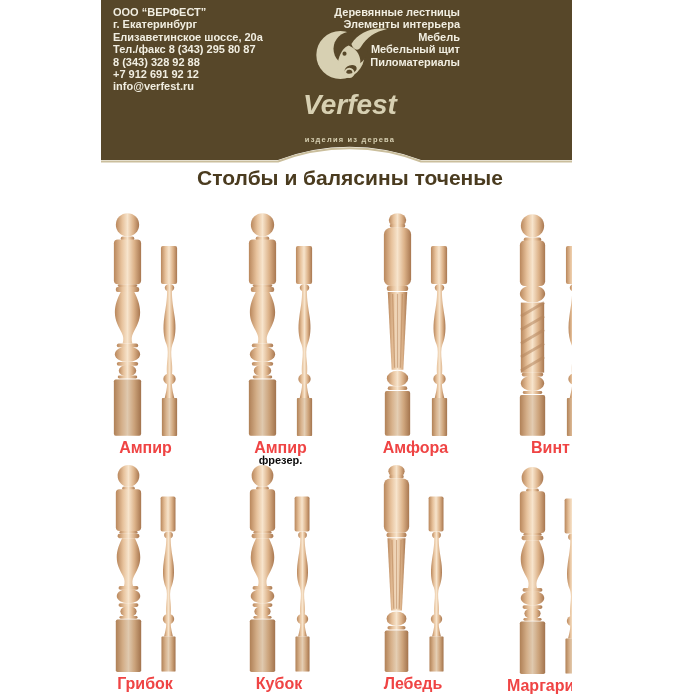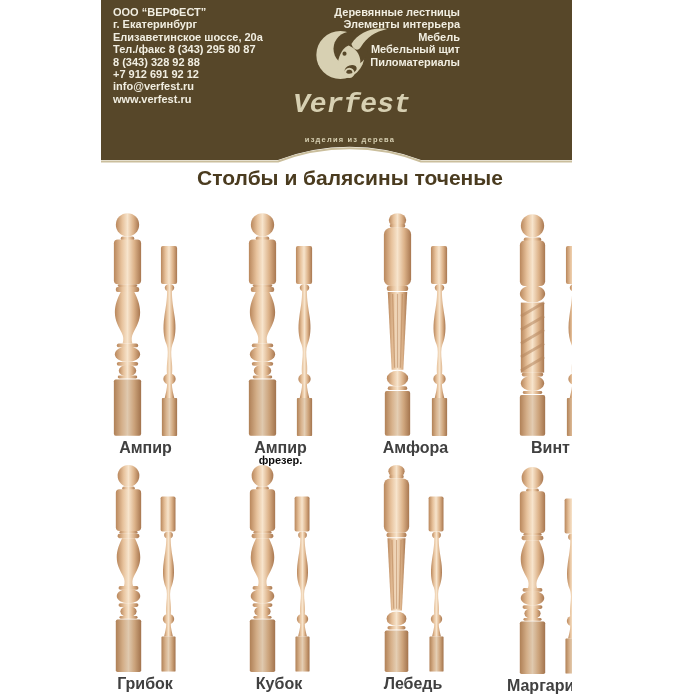--- a/index.html
+++ b/index.html
@@ -9,37 +9,37 @@
   
   .band-wrap{position:absolute;left:101px;top:0;width:497px;height:170px;}
   .band-svg{position:absolute;left:0;top:0;}
 
   .contact{position:absolute;left:113px;top:6px;width:230px;
            font-size:11px;font-weight:bold;line-height:12.4px;color:#f1eee1;}
   .categories{position:absolute;right:112px;top:6px;width:200px;text-align:right;
            font-size:11px;font-weight:bold;line-height:12.4px;color:#f1eee1;}
 
   .logo{position:absolute;left:293px;top:22px;width:114px;text-align:center;color:#d7d0b2;}
-  .logo .brand{font-family:Liberation Mono, monospace;
+  .logo .brand{font-family:Liberation Sans, sans-serif;
                font-style:italic;font-weight:bold;font-size:28px;line-height:30px;margin-top:-2px;}
   .logo .tagline{font-size:7.5px;font-weight:bold;letter-spacing:1.2px;margin-top:15px;}
 
   
   .title{position:absolute;left:0;top:166px;width:700px;margin:0;text-align:center;
          font-size:21px;font-weight:bold;color:#4a3b1f;}
 
   
   .prod-row{position:absolute;left:78px;width:540px;display:flex;}
   .row1{top:212px;}
   .row2{top:464px;}
   .cell{width:135px;display:flex;flex-direction:column;align-items:center;}
   .pair{display:flex;align-items:flex-end;gap:13px;}
   .row1 .pair{height:224px;}
   .row2 .pair{height:208px;}
-  .plabel{margin-top:4px;font-size:16px;font-weight:bold;color:#404040;
+  .plabel{margin-top:4px;font-size:16px;font-weight:bold;color:#ef4444;
           line-height:15px;text-align:center;}
   .psub{font-size:11px;font-weight:bold;color:#0b0b0b;line-height:11px;text-align:center;}
   .hidden-defs{position:absolute;width:0;height:0;overflow:hidden;}
 </style>
 </head>
 <body>
 
 <div class="page">
 
   <svg class="hidden-defs" aria-hidden="true">
@@ -118,21 +118,20 @@
   </div>
 
   <div class="contact">
     <div>ООО “ВЕРФЕСТ”</div>
     <div>г. Екатеринбург</div>
     <div>Елизаветинское шоссе, 20а</div>
     <div>Тел./факс 8 (343) 295 80 87</div>
     <div>8 (343) 328 92 88</div>
     <div>+7 912 691 92 12</div>
     <div>info@verfest.ru</div>
-    <div>www.verfest.ru</div>
   </div>
 
   <div class="categories">
     <div>Деревянные лестницы</div>
     <div>Элементы интерьера</div>
     <div>Мебель</div>
     <div>Мебельный щит</div>
     <div>Пиломатериалы</div>
   </div>
 

